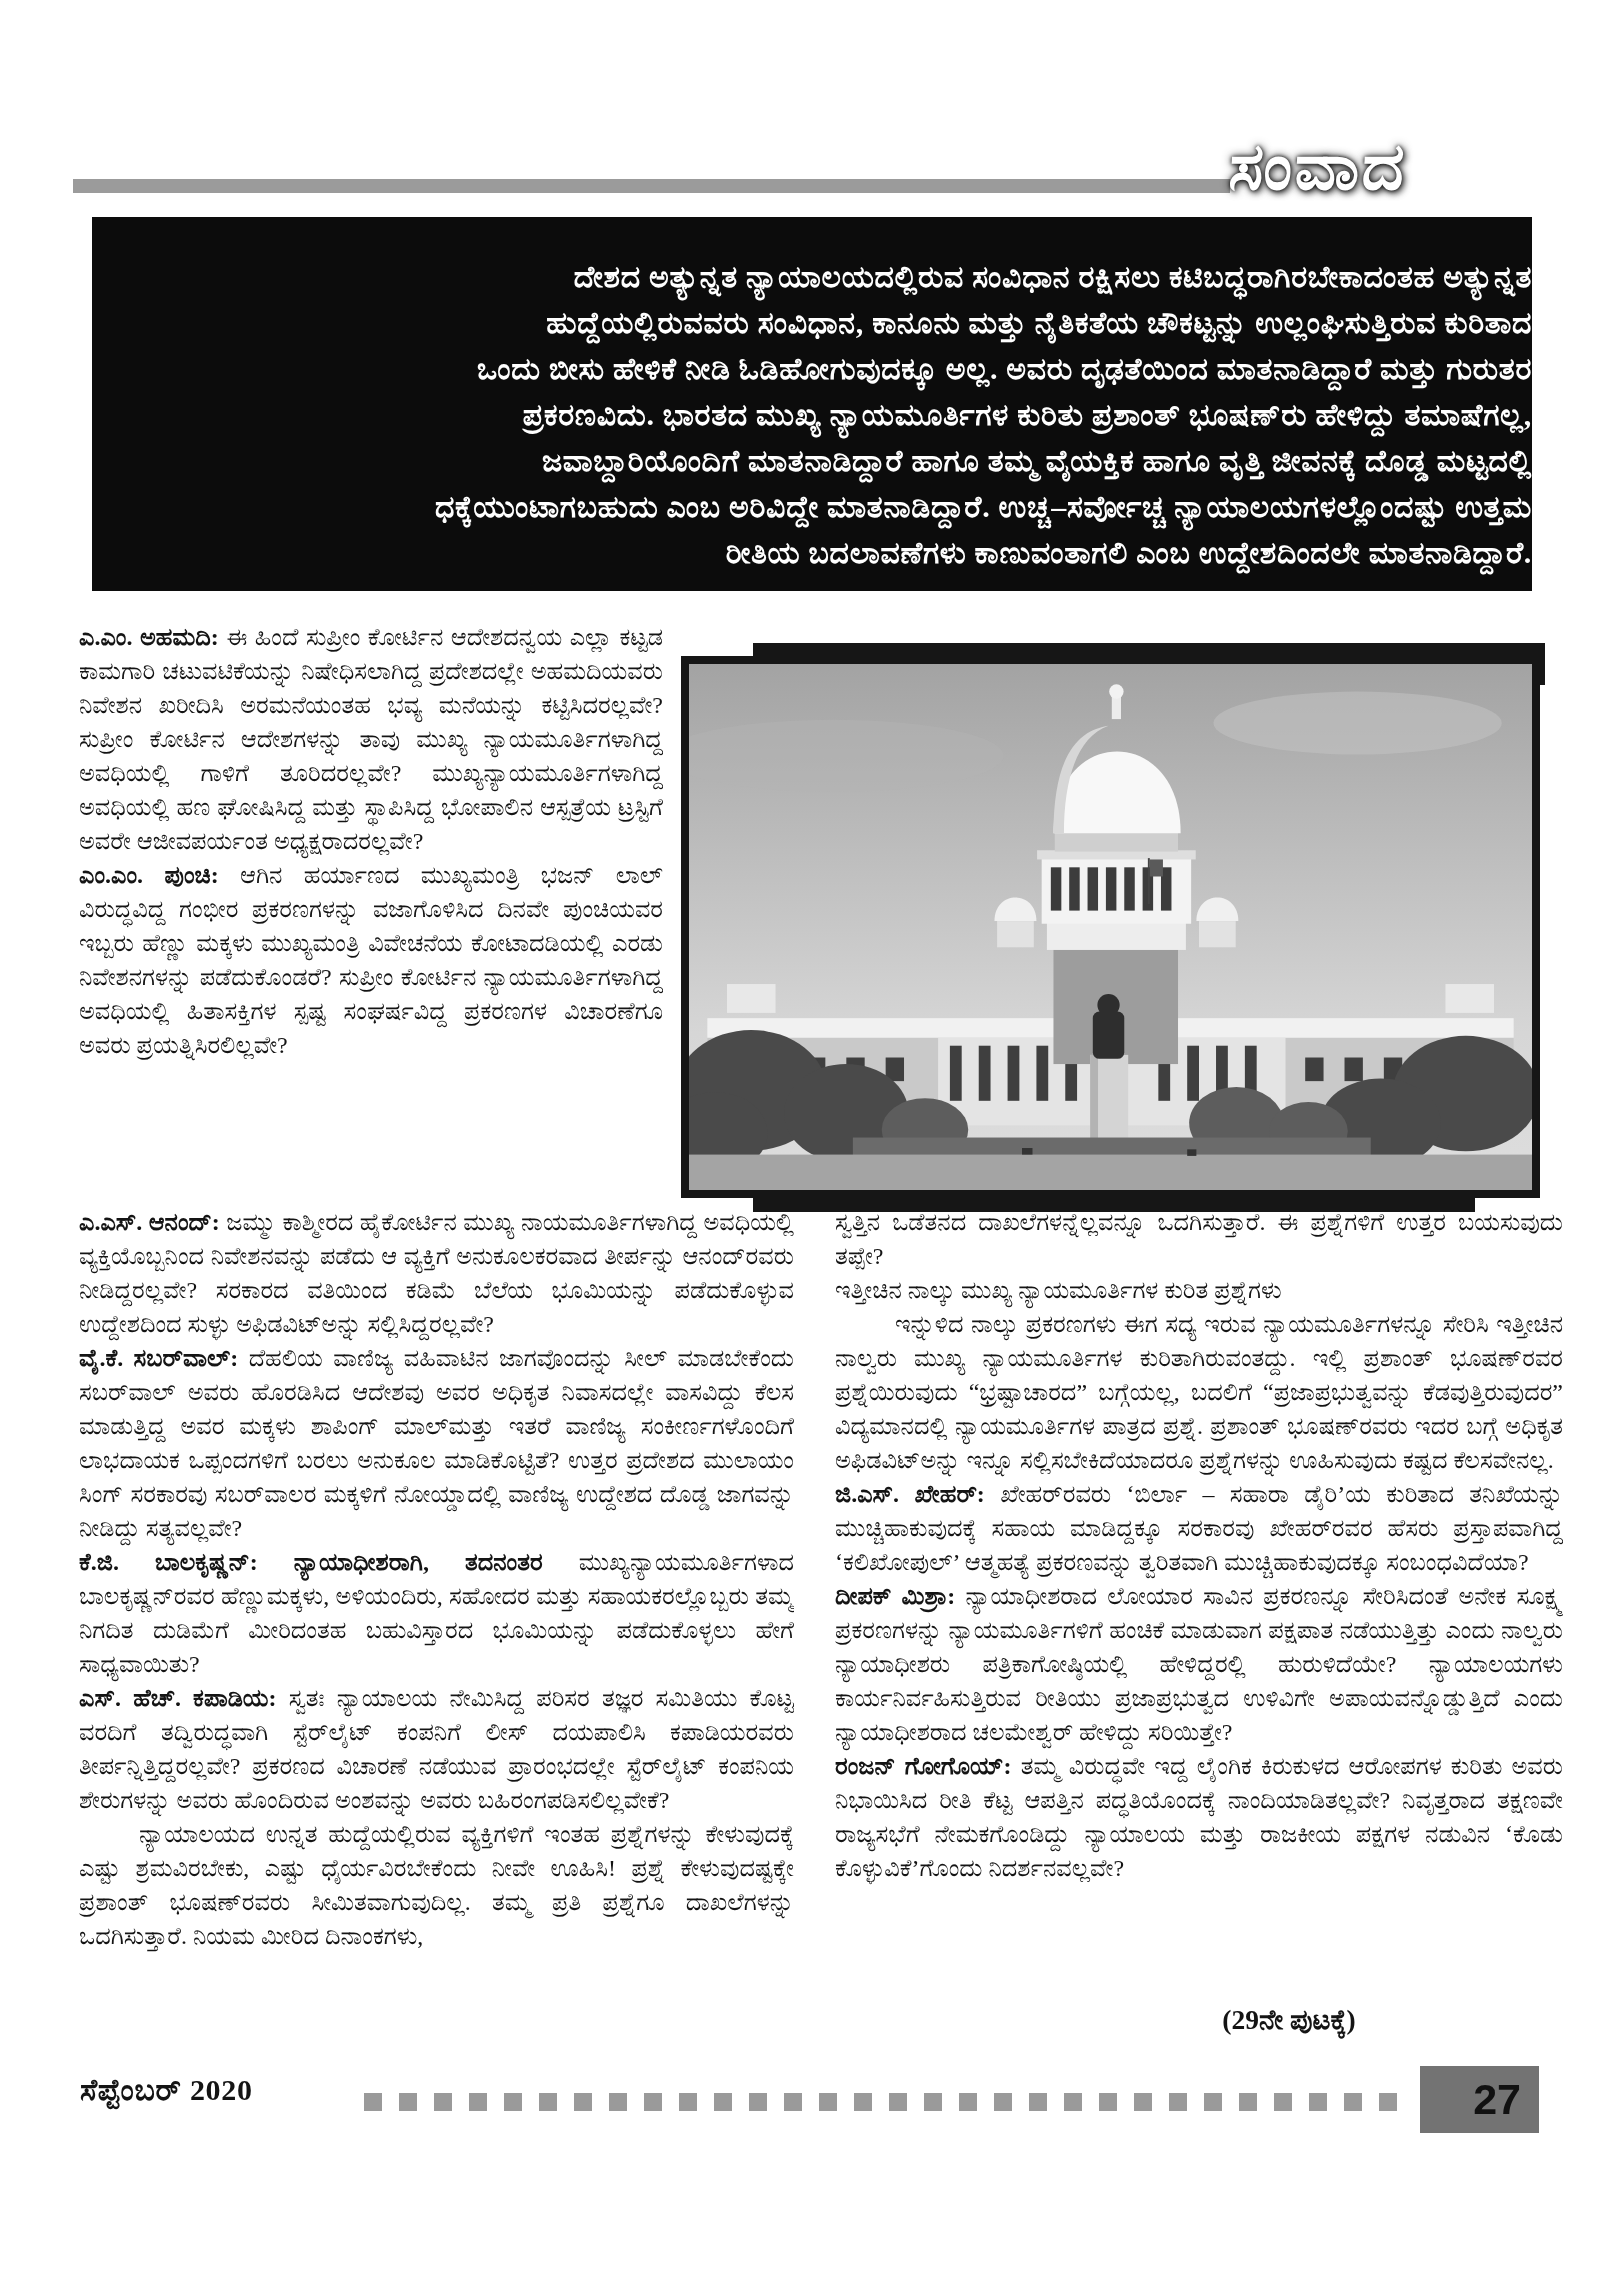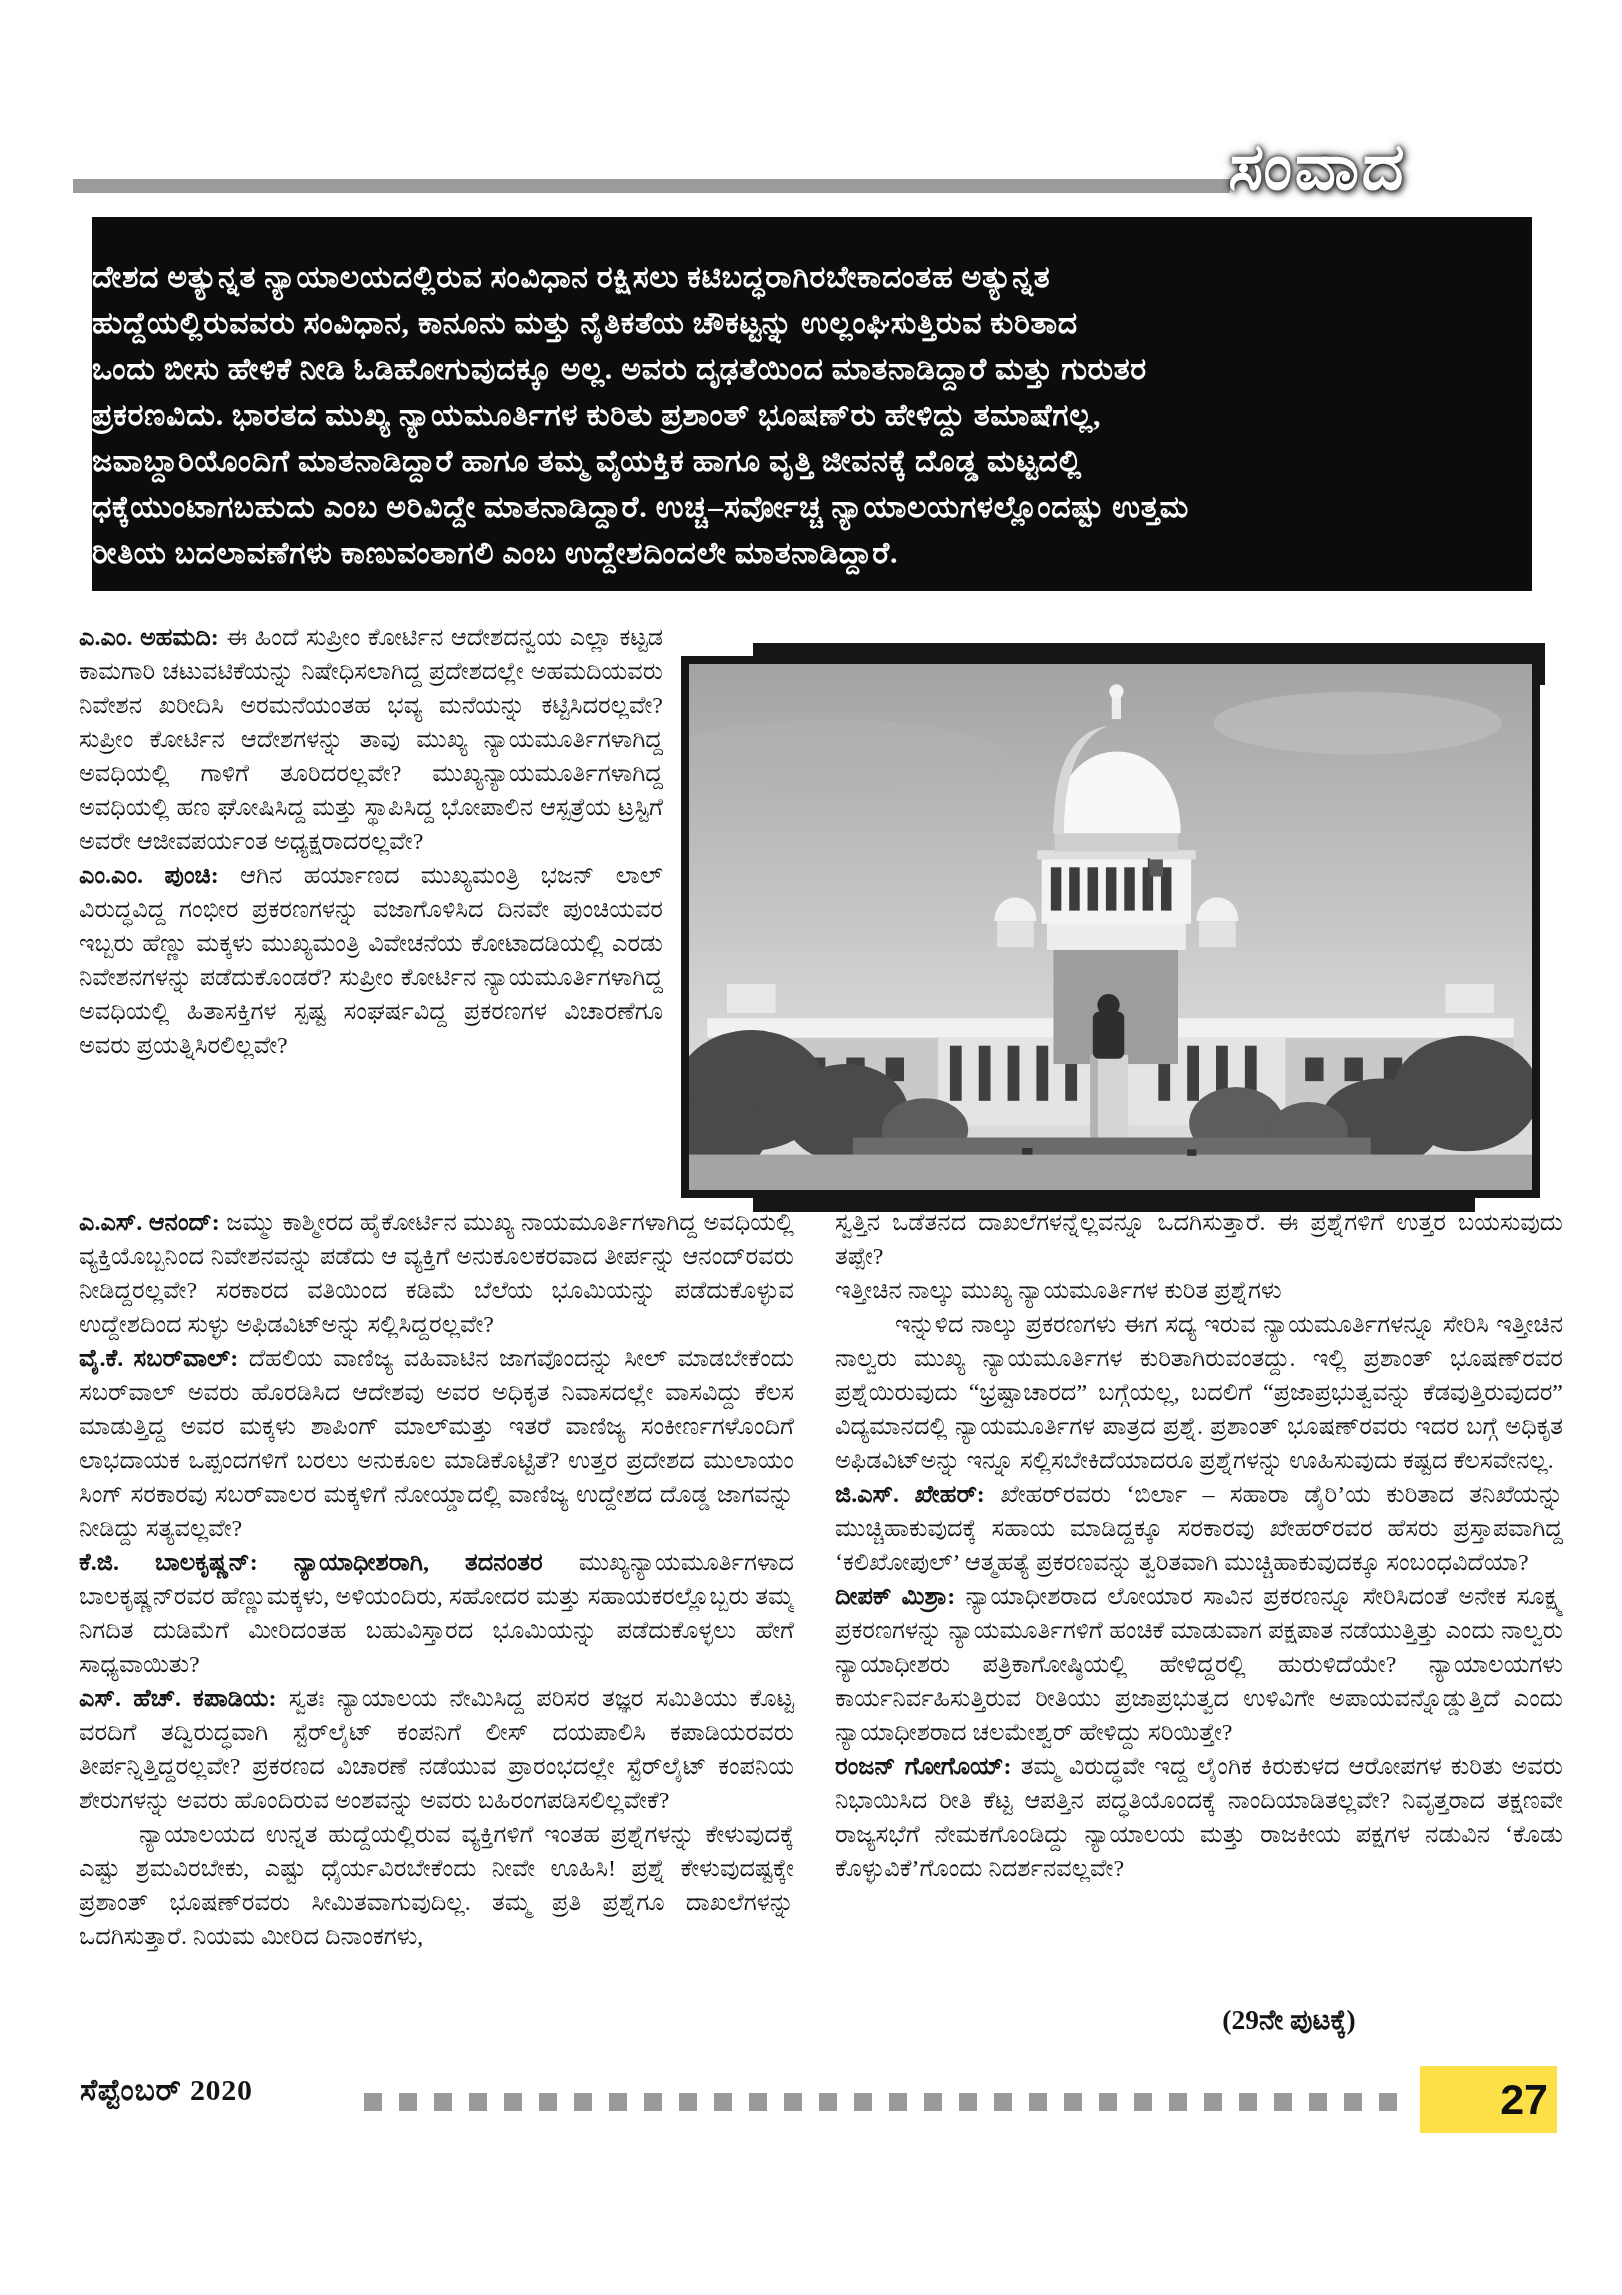--- a/index.html
+++ b/index.html
@@ -14,21 +14,21 @@
     font-size:65px;font-weight:bold;color:#ffffff;letter-spacing:2.6px;
     text-shadow:0 0 3.9px rgba(0,0,0,.95),0 0 9.2px rgba(0,0,0,.8),2.6px 2.6px 6.5px rgba(0,0,0,.55);
     transform:skewX(-3deg);
   }
   
   .intro-box{
     position:absolute;left:92px;top:217px;width:1440px;height:374px;
     background:#0c0c0c;color:#ffffff;box-sizing:border-box;padding-top:37px;
   }
   .intro-line{
-    text-align:left;font-weight:bold;font-size:30px;line-height:46px;
+    text-align:right;font-weight:bold;font-size:30px;line-height:46px;
     white-space:nowrap;letter-spacing:0.7px;
   }
   
   .bodytext p{margin:0;font-size:24px;line-height:34px;text-align:justify;}
   .speaker{font-weight:bold;}
   .lead-indent{text-indent:60px;}
   .subheading{font-weight:normal;font-size:25px;line-height:37px;margin:0;}
   .col-left-top{position:absolute;left:79px;top:620px;width:584px;height:580px;overflow:hidden;}
   .col-left{position:absolute;left:79px;top:1205px;width:715px;height:864px;overflow:hidden;}
   .col-right{position:absolute;left:817px;top:1205px;width:728px;height:789px;overflow:hidden;margin-left:18px;}
@@ -44,22 +44,22 @@
     box-sizing:border-box;border:8.5px solid #161616;background:#dcdcdc;
   }
   .photo-frame svg{display:block;width:100%;height:100%;}
   
   .footer-issue{position:absolute;left:80px;top:2073px;font-size:30px;font-weight:bold;letter-spacing:0.7px;}
   .footer-dots{
     position:absolute;left:364px;top:2093px;width:1039px;height:17.7px;
     background:repeating-linear-gradient(90deg,#9a9a9a 0 17.7px,#ffffff 17.7px 35px);
   }
   .footer-pagebox{
-    position:absolute;left:1420px;top:2066px;width:137px;height:67px;
-    background:#fde047;box-sizing:border-box;text-align:right;padding-right:9px;
+    position:absolute;left:1420px;top:2066px;width:119px;height:67px;
+    background:#737373;box-sizing:border-box;text-align:right;padding-right:18px;
     font-size:43px;font-weight:bold;line-height:67px;color:#111;
     font-family:"Liberation Sans",sans-serif;
   }
 </style>
 </head>
 <body>
 
 <div class="masthead-bar"></div>
 <div class="masthead-logo">ಸಂವಾದ</div>
 

